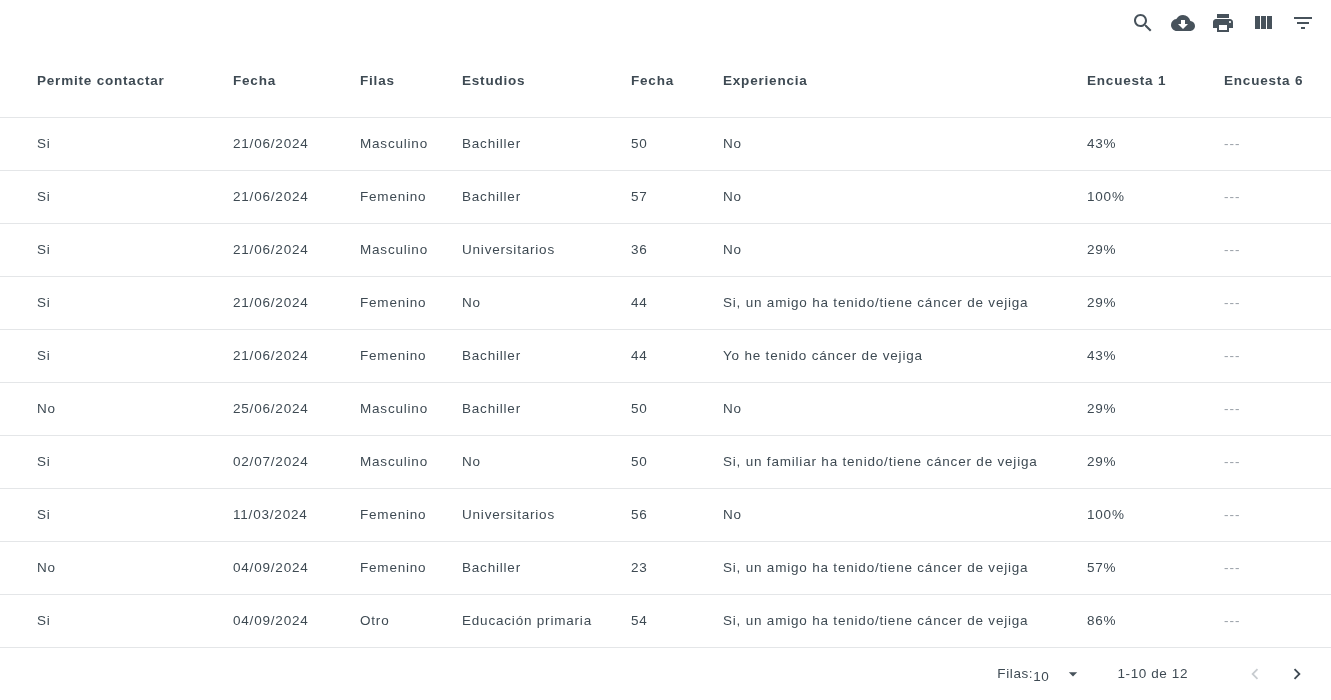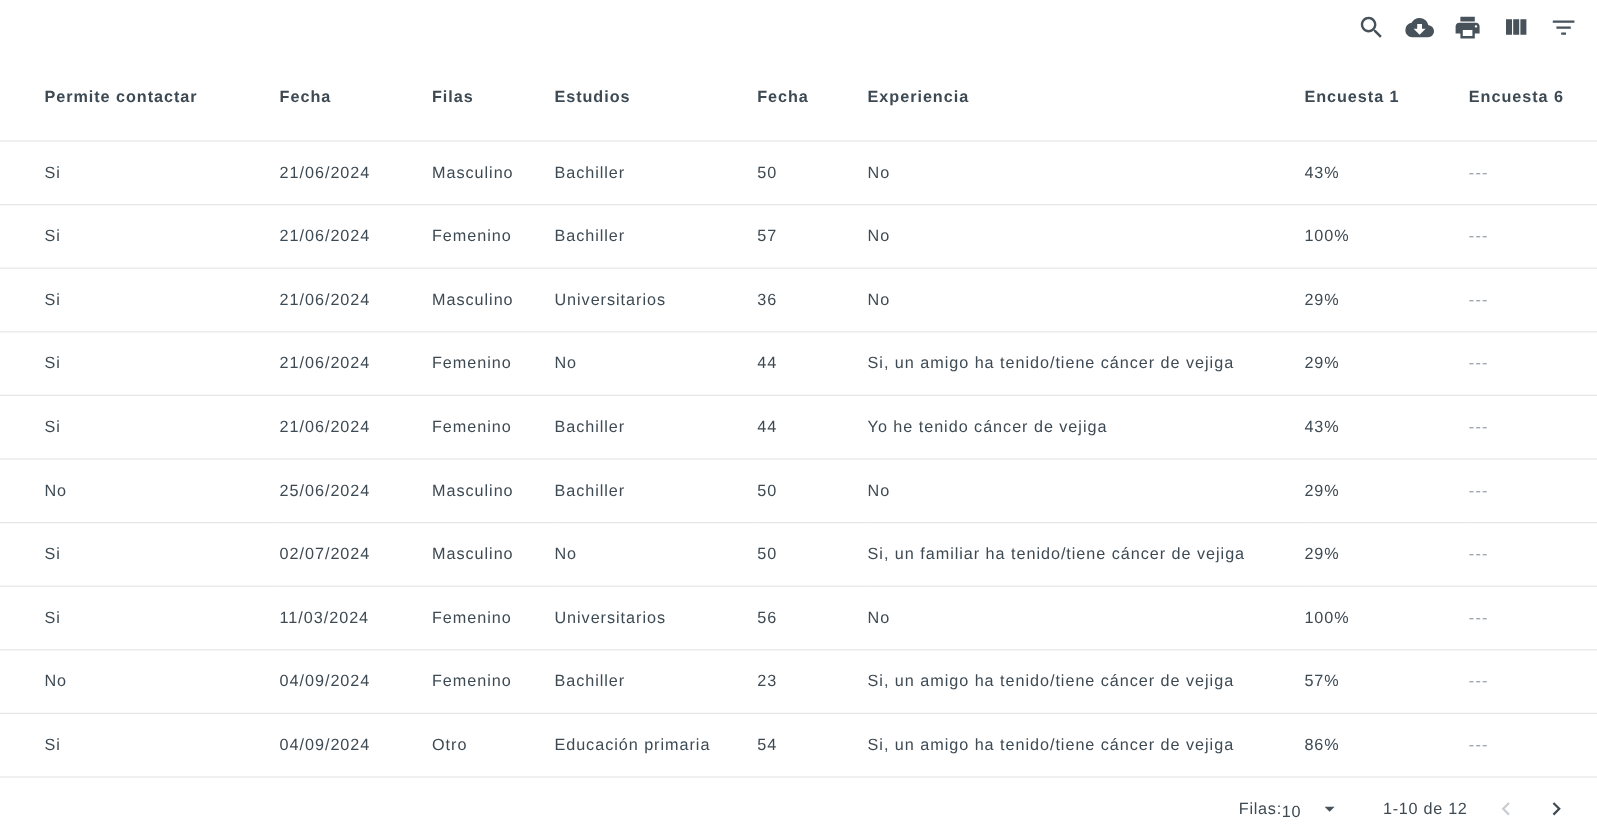--- a/index.html
+++ b/index.html
@@ -65,21 +65,21 @@
   }
   .rows-label { }
   .select {
     display: inline-flex;
     align-items: flex-end;
     gap: 14px;
     cursor: pointer;
     margin-right: 34px;
   }
   .select svg { width: 20px; height: 20px; fill: #47525b; }
-  .range { margin-right: 17px; }
+  .range { margin-right: 52px; }
   .page-btn {
     width: 30px; height: 30px;
     border: none; background: transparent;
     cursor: pointer;
     display: inline-flex; align-items: center; justify-content: center;
   }
   .page-btn svg { width: 22px; height: 22px; }
   .page-btn.prev svg { fill: #c8ccd0; }
   .page-btn.next svg { fill: #3e4a53; }
   .page-btn.prev { margin-right: 12px; }

